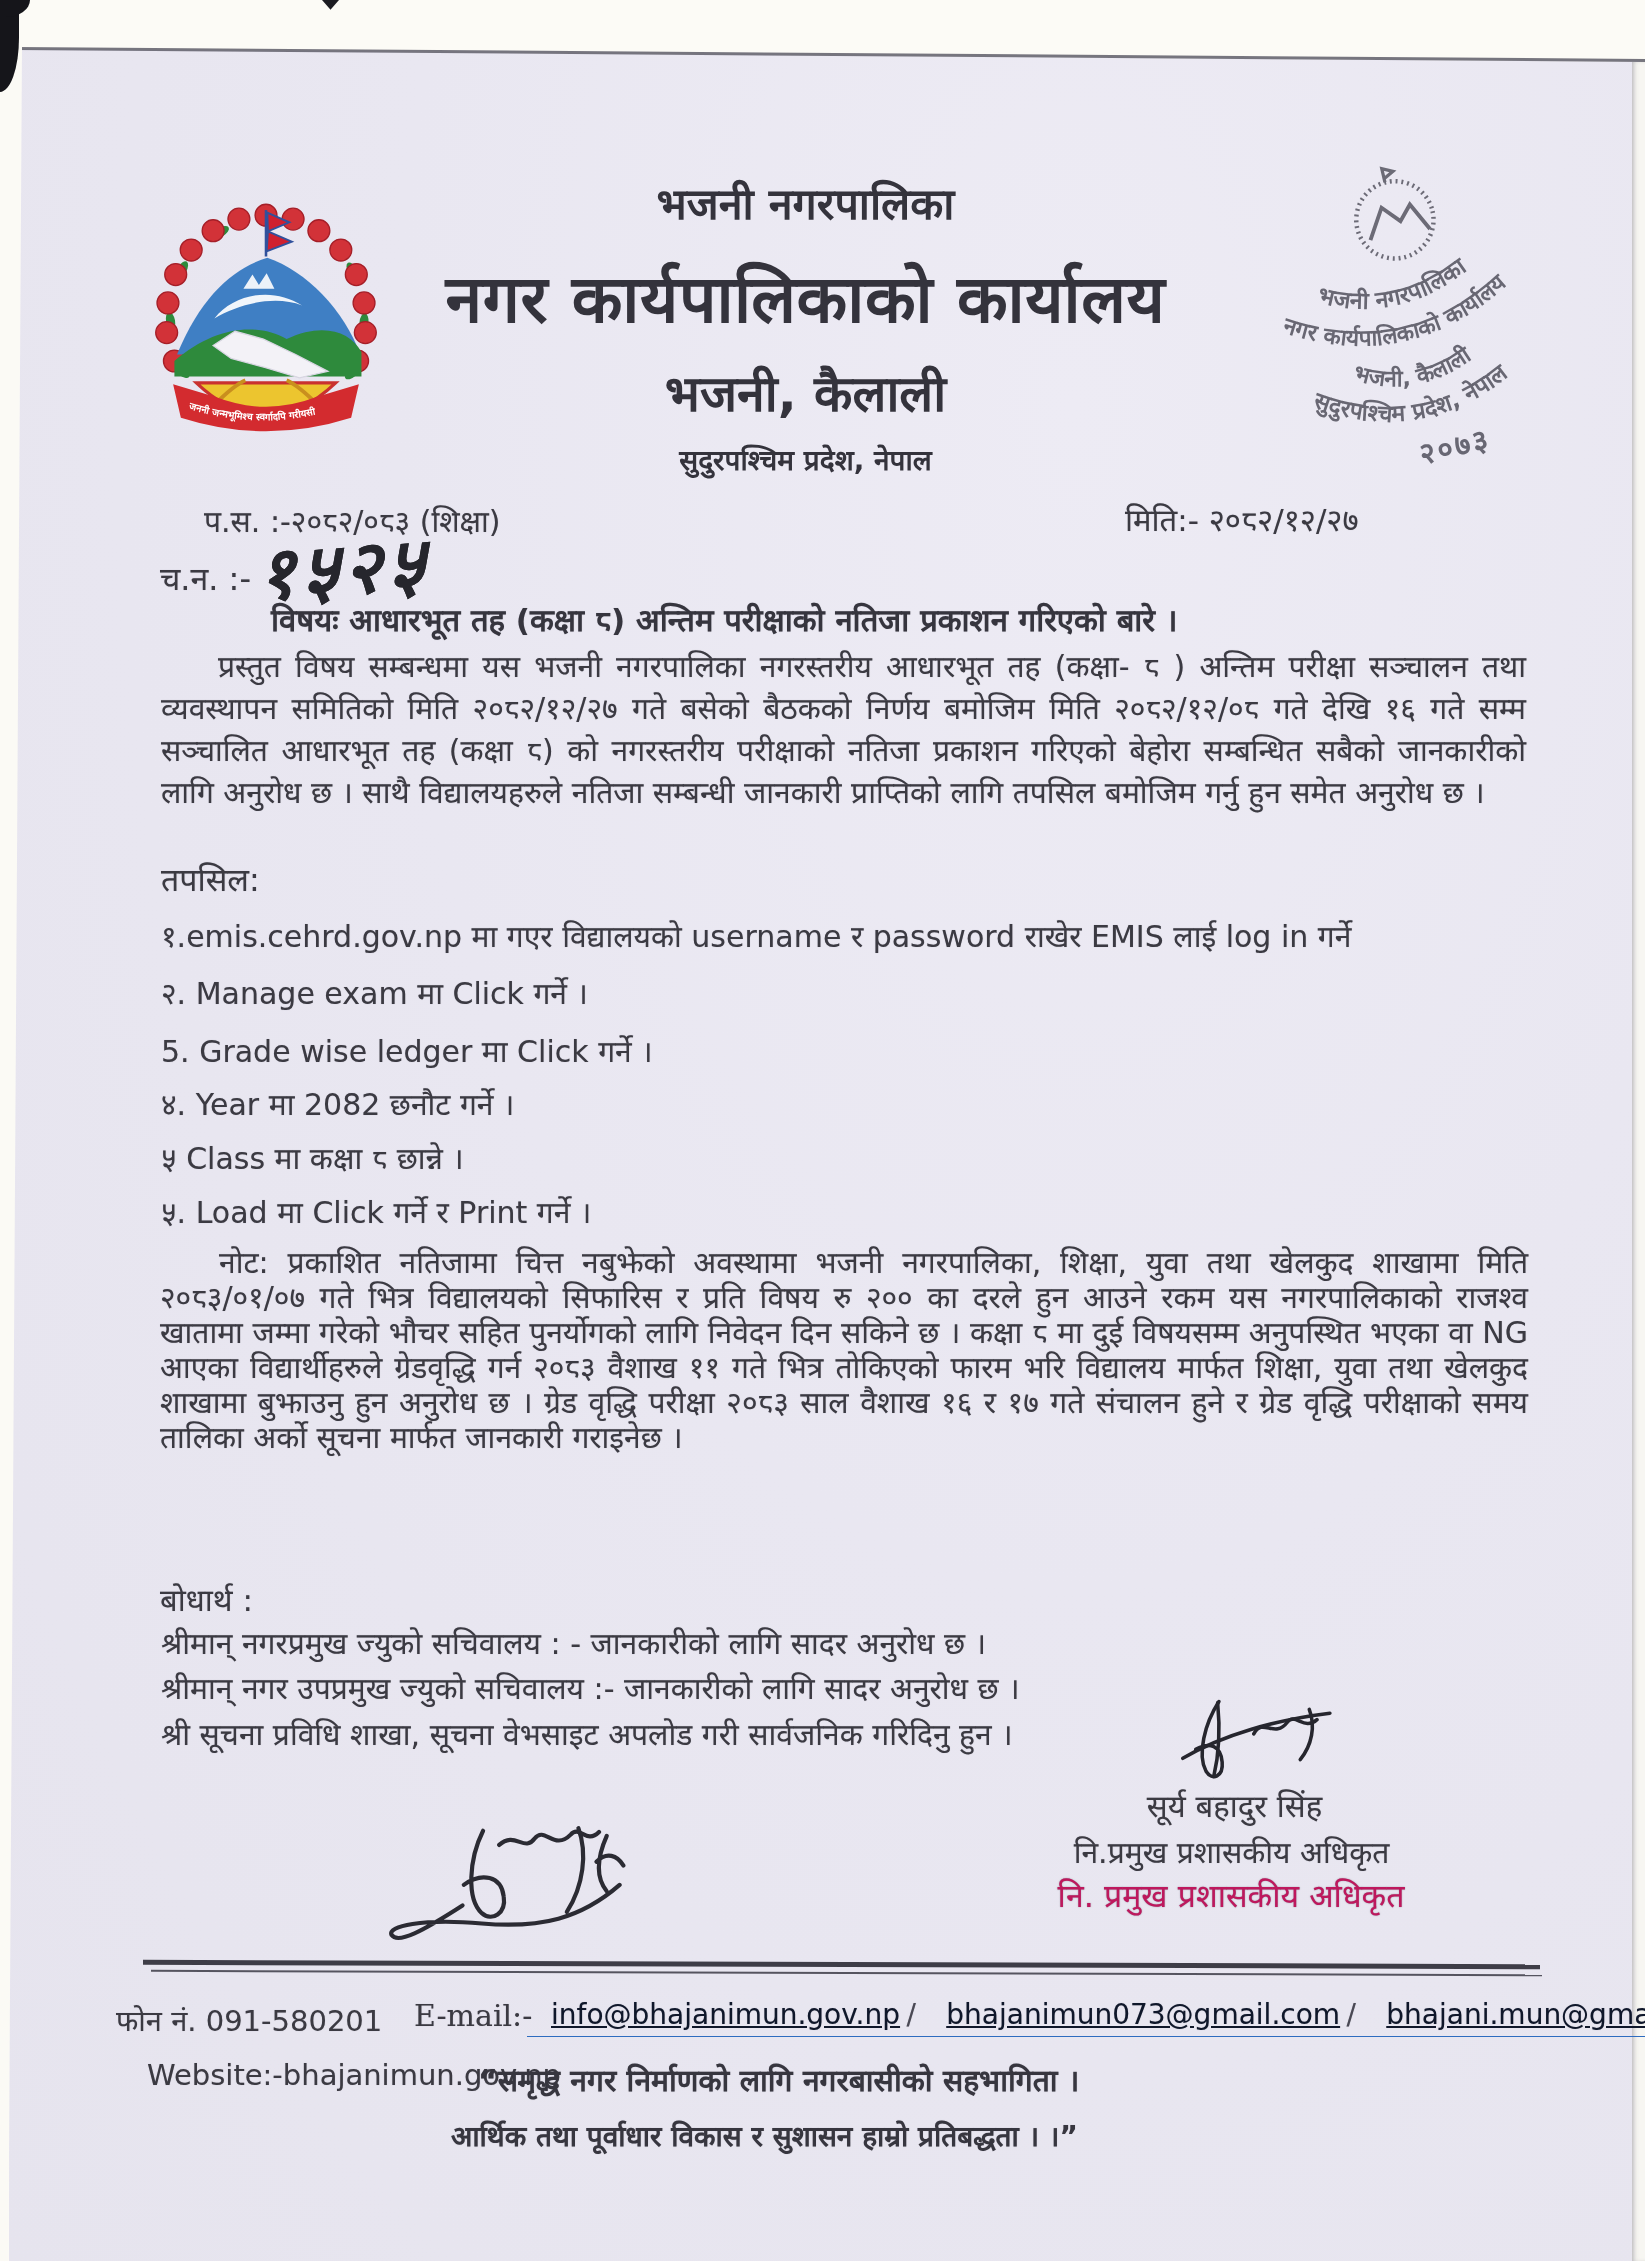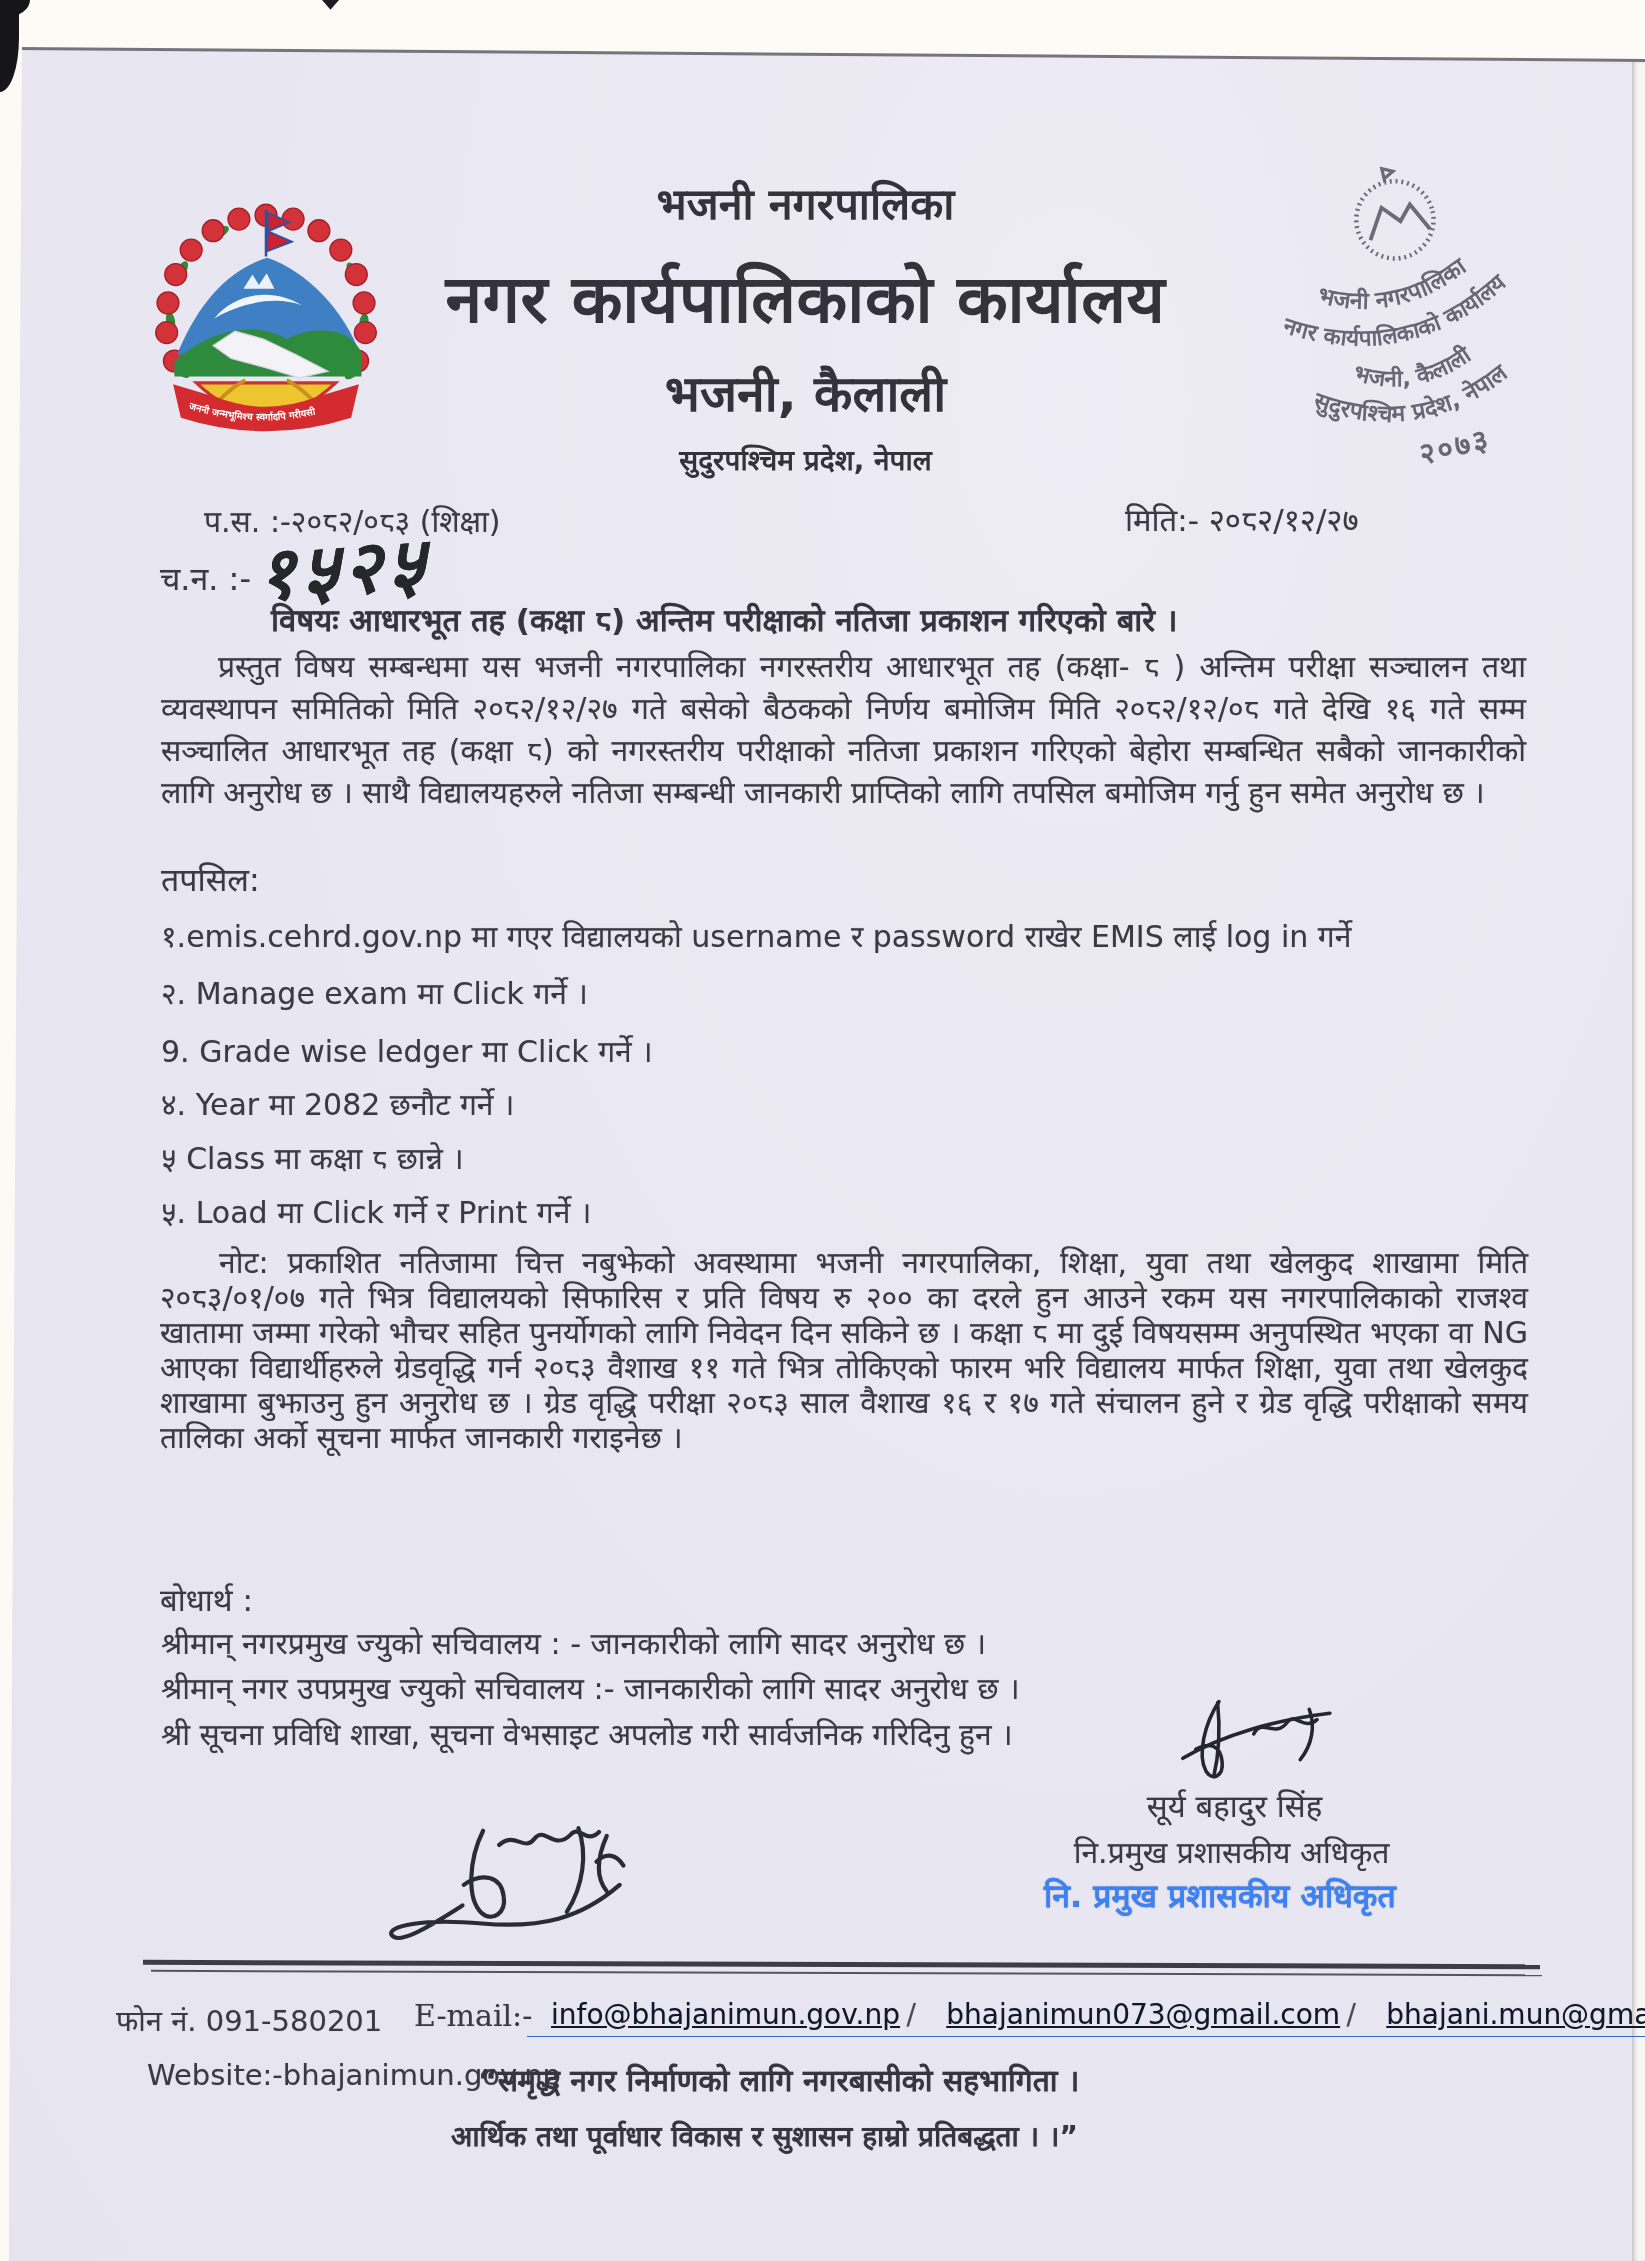--- a/index.html
+++ b/index.html
@@ -50,21 +50,21 @@
   .para1{left:161px;top:646px;width:1365px;font-size:30px;line-height:42px;text-indent:57px;}
   .tapasil{left:161px;top:857px;font-size:32px;}
   .step{left:161px;font-size:30px;}
   .note{left:160px;top:1245px;width:1368px;font-size:30px;line-height:35px;text-indent:59px;}
   .bodhartha{left:160px;top:1578px;font-size:31px;}
   .cc{left:161px;font-size:30px;}
   
   .sig-squiggle{position:absolute;left:1157px;top:1695px;width:200px;height:97px;}
   .sig-name{left:1096px;top:1784px;width:277px;text-align:center;font-size:31px;}
   .sig-desig{left:1051px;top:1831px;width:361px;text-align:center;font-size:30px;}
-  .sig-stamp{left:1044px;top:1873px;width:374px;font-size:32px;font-weight:700;color:#3b82f6;
+  .sig-stamp{left:1044px;top:1873px;width:374px;text-align:center;font-size:32px;font-weight:400;color:#be185d;
     text-shadow:0 0 1.3px rgba(46,45,70,.5);}
   .flourish{position:absolute;left:380px;top:1805px;width:335px;height:161px;}
   
   .rule1{position:absolute;left:143px;top:1962px;width:1397px;height:4.5px;background:#3e3d47;transform:rotate(0.18deg);}
   .rule2{position:absolute;left:151px;top:1972px;width:1391px;height:1.9px;background:#55545f;transform:rotate(0.18deg);}
   .phone{left:116px;top:2000px;font-size:29px;}
   .email-label{left:414px;top:1998px;font-size:30px;font-family:"DejaVu Serif", serif;}
   .emails-wrap{left:527px;top:1998px;font-size:28px;border-bottom:1.9px solid #2e6cc0;padding-bottom:5.2px;}
   .email{color:#0f172a;text-decoration:underline;margin-left:24px;}
   .slash{color:#4a4954;margin:0 6.4px;}
@@ -178,21 +178,21 @@
 <div class="t chn-label">च.न. :-</div>
 <div class="t chn-num">१५२५</div>
 
 <div class="t subject">विषयः आधारभूत तह (कक्षा ८) अन्तिम परीक्षाको नतिजा प्रकाशन गरिएको बारे ।</div>
 
 <div class="t para para1">प्रस्तुत विषय सम्बन्धमा यस भजनी नगरपालिका नगरस्तरीय आधारभूत तह (कक्षा- ८ ) अन्तिम परीक्षा सञ्चालन तथा व्यवस्थापन समितिको मिति २०८२/१२/२७ गते बसेको बैठकको निर्णय बमोजिम मिति २०८२/१२/०८ गते देखि १६ गते सम्म सञ्चालित आधारभूत तह (कक्षा ८) को नगरस्तरीय परीक्षाको नतिजा प्रकाशन गरिएको बेहोरा सम्बन्धित सबैको जानकारीको लागि अनुरोध छ । साथै विद्यालयहरुले नतिजा सम्बन्धी जानकारी प्राप्तिको लागि तपसिल बमोजिम गर्नु हुन समेत अनुरोध छ ।</div>
 <div class="t tapasil">तपसिल:</div>
 
 <div class="t step" style="top:915px">१.emis.cehrd.gov.np मा गएर विद्यालयको username र password राखेर EMIS लाई log in गर्ने</div>
 <div class="t step" style="top:972px">२. Manage exam मा Click गर्ने ।</div>
-<div class="t step" style="top:1030px">9. Grade wise ledger मा Click गर्ने ।</div>
+<div class="t step" style="top:1030px">5. Grade wise ledger मा Click गर्ने ।</div>
 <div class="t step" style="top:1083px">४. Year मा 2082 छनौट गर्ने ।</div>
 <div class="t step" style="top:1137px">५ Class मा कक्षा ८ छान्ने ।</div>
 <div class="t step" style="top:1191px">५. Load मा Click गर्ने र Print गर्ने ।</div>
 
 <div class="t para note">नोट: प्रकाशित नतिजामा चित्त नबुझेको अवस्थामा भजनी नगरपालिका, शिक्षा, युवा तथा खेलकुद शाखामा मिति २०८३/०१/०७ गते भित्र विद्यालयको सिफारिस र प्रति विषय रु २०० का दरले हुन आउने रकम यस नगरपालिकाको राजश्व खातामा जम्मा गरेको भौचर सहित पुनर्योगको लागि निवेदन दिन सकिने छ । कक्षा ८ मा दुई विषयसम्म अनुपस्थित भएका वा NG आएका विद्यार्थीहरुले ग्रेडवृद्धि गर्न २०८३ वैशाख ११ गते भित्र तोकिएको फारम भरि विद्यालय मार्फत शिक्षा, युवा तथा खेलकुद शाखामा बुझाउनु हुन अनुरोध छ । ग्रेड वृद्धि परीक्षा २०८३ साल वैशाख १६  र १७ गते संचालन हुने र ग्रेड वृद्धि परीक्षाको समय तालिका अर्को सूचना मार्फत जानकारी गराइनेछ ।</div>
 <div class="t bodhartha">बोधार्थ :</div>
 
 <div class="t cc" style="top:1622px">श्रीमान् नगरप्रमुख ज्युको सचिवालय : - जानकारीको लागि सादर अनुरोध छ ।</div>
 <div class="t cc" style="top:1667px">श्रीमान् नगर उपप्रमुख ज्युको सचिवालय :- जानकारीको लागि सादर अनुरोध छ ।</div>
 <div class="t cc" style="top:1713px">श्री सूचना प्रविधि शाखा, सूचना वेभसाइट अपलोड गरी सार्वजनिक गरिदिनु हुन ।</div>

